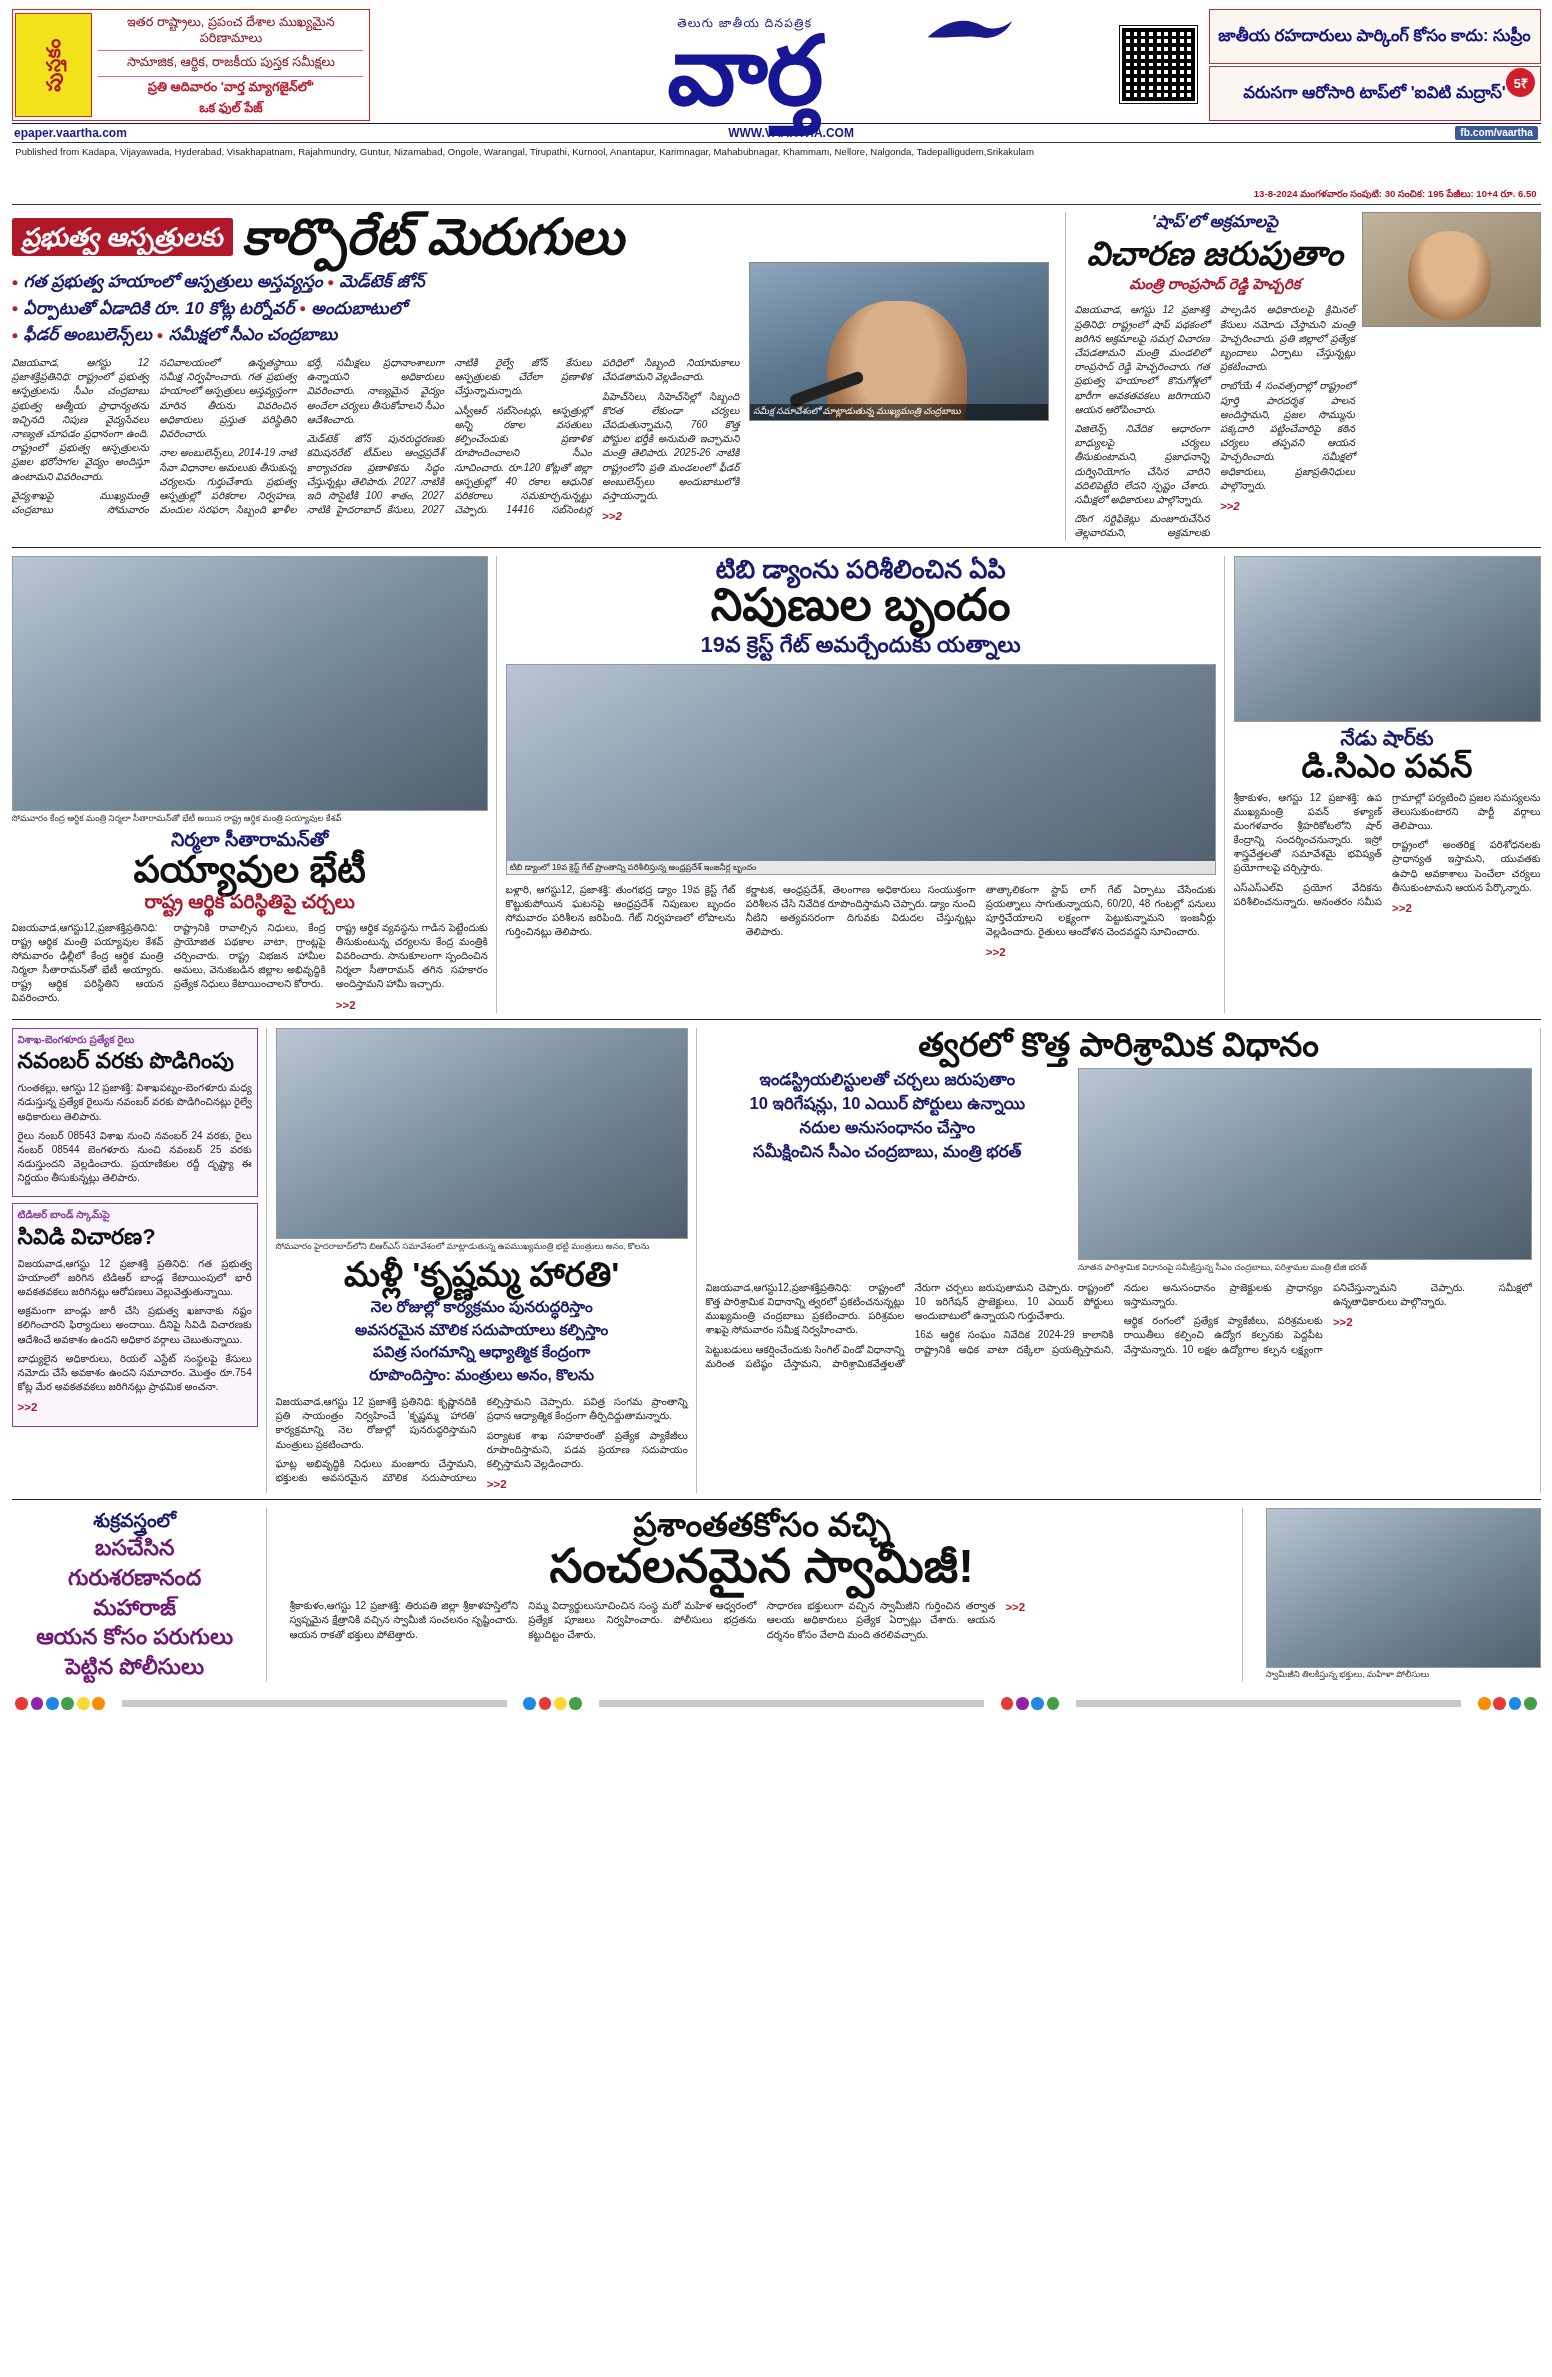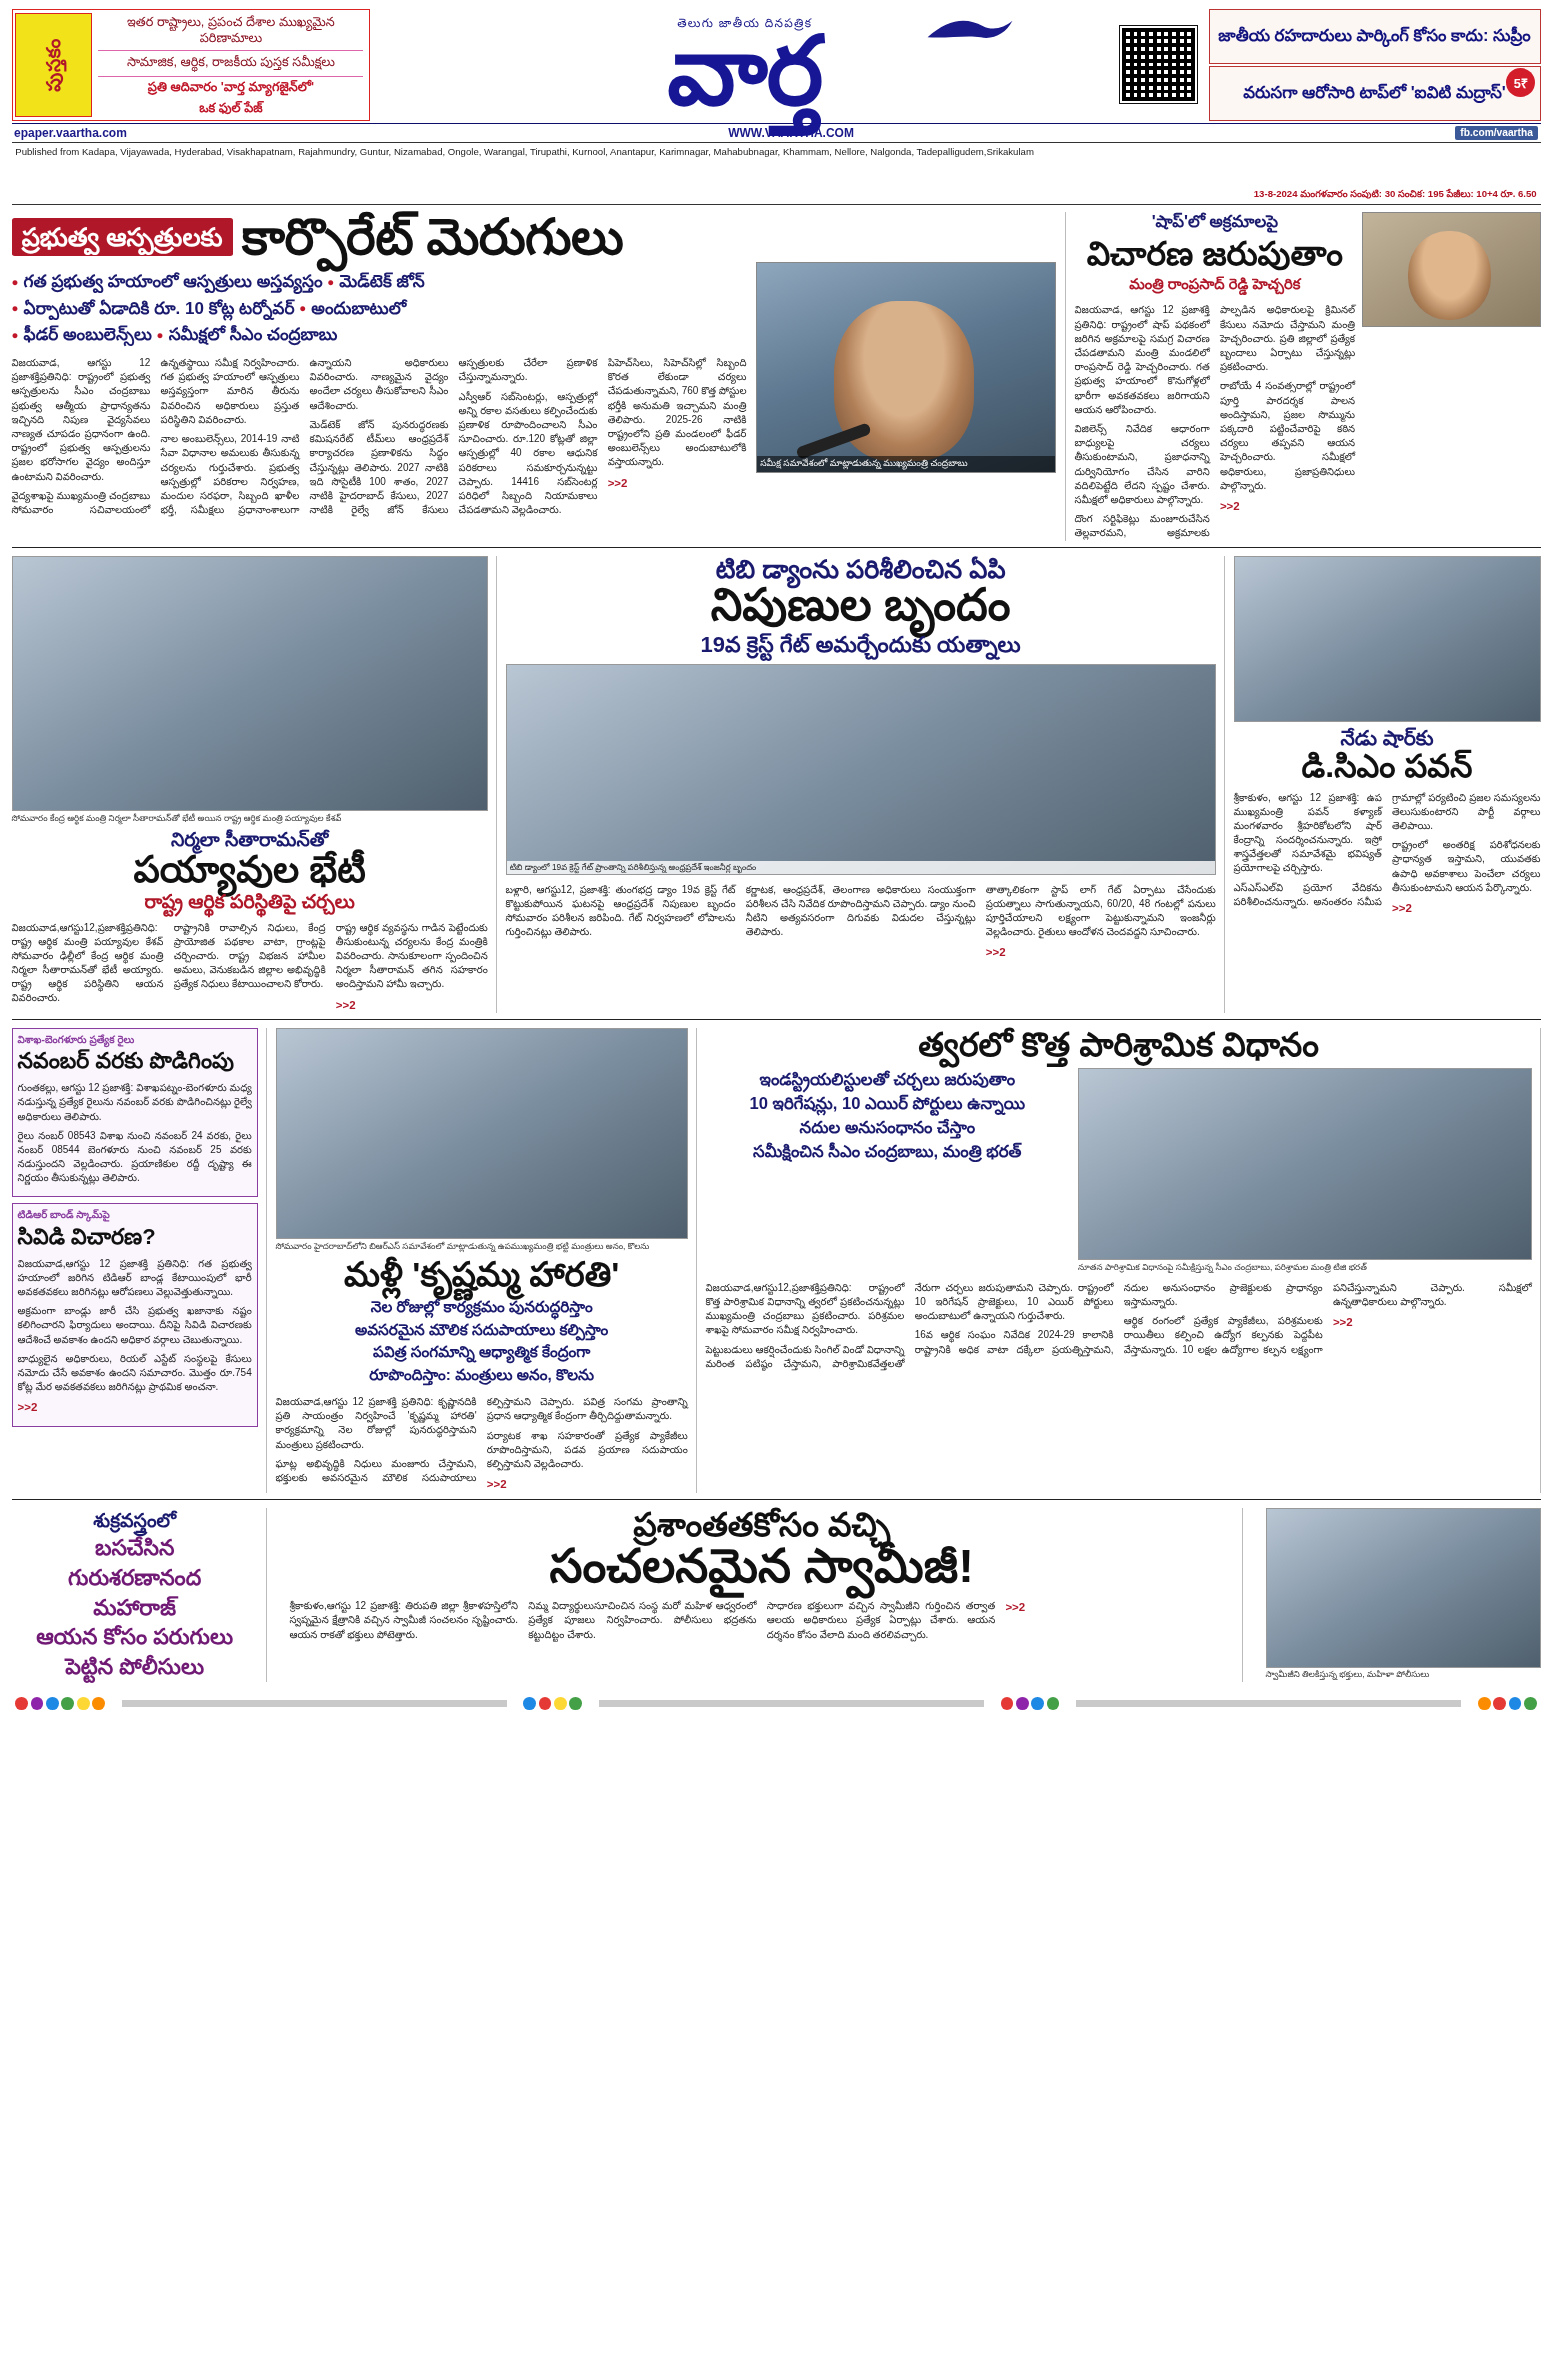--- a/index.html
+++ b/index.html
@@ -165,24 +165,25 @@
     display: flex;
     justify-content: space-between;
     font-size: 9.6px;
     color: #222;
   }
   .pubstrip .right { color:#b01020; font-weight:bold;margin-top:42px; }
 
   
   .lead-row {
     display: flex;
-    gap: 9px;
+    gap: 16px;
     margin-top: 6.4px;
     border-bottom: 1.3px solid #222;
     padding-bottom: 6.4px;
+    font-style: italic;
   }
   .lead-left { flex: 1; }
   .lead-right { width: 476px; border-left: 1.3px solid #bbb; padding-left: 9px; }
 
   .kicker-wrap { display:flex; align-items:center; gap:9px; }
   .kicker {
     background: #b0182a;
     color: #fff;
     font-size: 25.5px;
     font-weight: bold;
@@ -208,21 +209,21 @@
   .bullets .b::before {
     content: "●";
     color: #c0182a;
     font-size: 11.5px;
     margin-right: 5.1px;
     vertical-align: middle;
   }
   .lead-photo {
     float: right;
     width: 300px;
-    height: 211px;
+    height: 159px;
     margin: 0 0 5.1px 9px;
     background: linear-gradient(160deg,#8fa7bd,#5d7890 45%,#3d4f5f);
     border: 0.6px solid #888;
     position: relative;
     overflow: hidden;
   }
   .lead-photo .face {
     position:absolute; left:77px; top:38px; width:140px; height:160px;
     background: radial-gradient(ellipse at 50% 35%, #d8b089 0 40%, #b07f58 60%, #6d4b33 100%);
     border-radius: 45% 45% 40% 40%;

